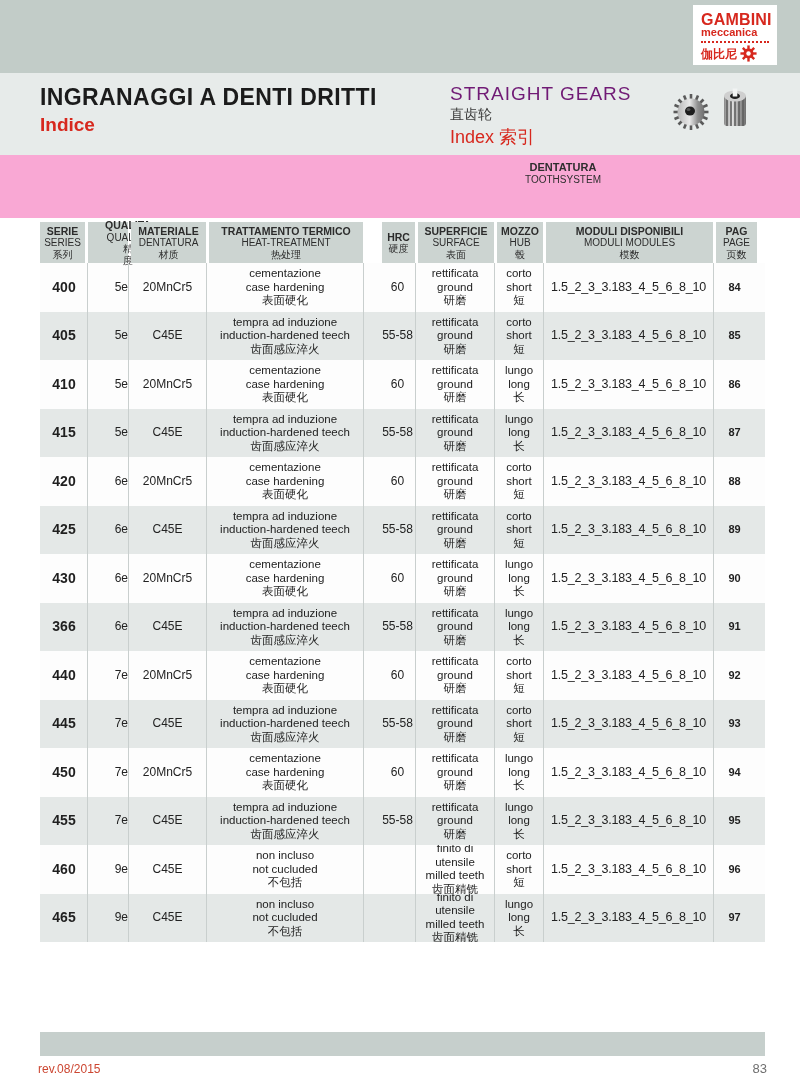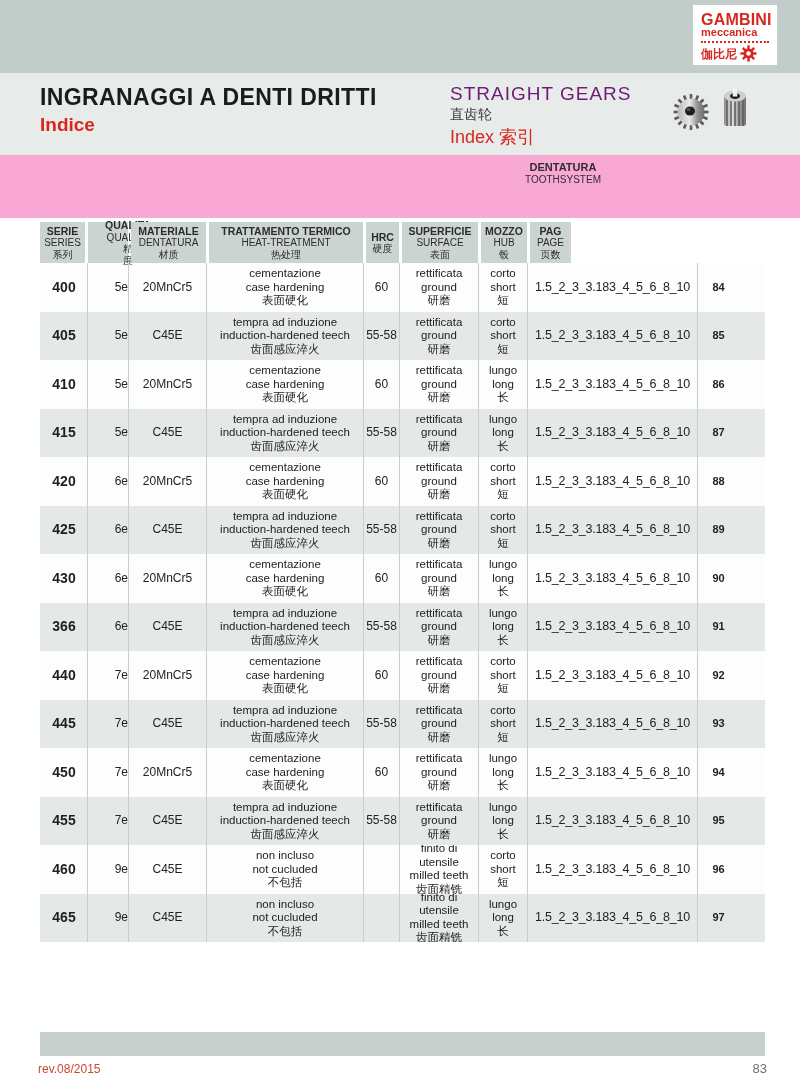--- a/index.html
+++ b/index.html
@@ -47,21 +47,21 @@
   .trow:nth-child(odd){background:#fdfdfd;}
   .trow:nth-child(even){background:#e4e8e7;}
   .cell{
     box-sizing:border-box;display:flex;flex-direction:column;justify-content:center;
     align-items:center;text-align:center;color:#222222;font-size:11.5px;line-height:13.5px;
     border-right:1px solid #c9cfce;overflow:hidden;
   }
   .trow .cell:first-child{border-left:1px solid #d7dcdb00;}
   .cell:last-child{border-right:none;}
   .col-serie{width:48px;}  .col-qualita{width:37px;padding-left:40px;} .col-materiale{width:78px;}
-  .col-trattamento{width:157px;} .col-hrc{width:36px;} .col-superficie{width:79px;}
+  .col-trattamento{width:157px;} .col-hrc{width:36px;margin-left:16px;} .col-superficie{width:79px;}
   .col-mozzo{width:49px;} .col-moduli{width:170px;} .col-pag{width:41px;}
   .cell.col-serie{font-weight:700;font-size:14px;color:#1f1f1f;}
   .cell.col-qualita{font-size:12px;}
   .cell.col-materiale{font-size:12px;}
   .cell.col-hrc{font-size:12px;}
   .cell.col-moduli{font-size:12.5px;letter-spacing:-.2px;}
   .cell.col-pag{font-weight:700;font-size:11px;color:#1f1f1f;}
   
   .footer-bar{position:absolute;top:1032px;left:40px;width:725px;height:24px;background:#c6cfcc;}
   .revision{position:absolute;left:38px;top:1062px;font-size:12px;color:#cc4631;}
@@ -204,20 +204,25 @@
       <div class="hcell col-superficie">
         <div class="hline">SUPERFICIE</div>
         <div class="hline">SURFACE</div>
         <div class="hline">表面</div>
       </div>
       <div class="hcell col-mozzo">
         <div class="hline">MOZZO</div>
         <div class="hline">HUB</div>
         <div class="hline">毂</div>
       </div>
+      <div class="hcell col-moduli">
+        <div class="hline">MODULI DISPONIBILI</div>
+        <div class="hline">MODULI MODULES</div>
+        <div class="hline">模数</div>
+      </div>
       <div class="hcell col-pag">
         <div class="hline">PAG</div>
         <div class="hline">PAGE</div>
         <div class="hline">页数</div>
       </div>
     </div>
   <div class="tbody">
       <div class="trow">
         <div class="cell col-serie">400</div>
         <div class="cell col-qualita">5e24</div>

